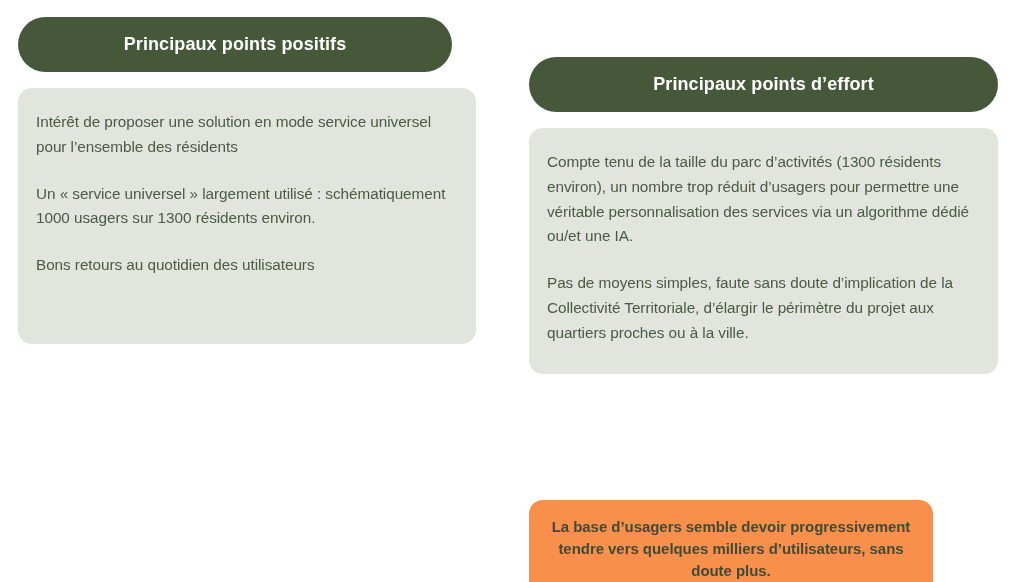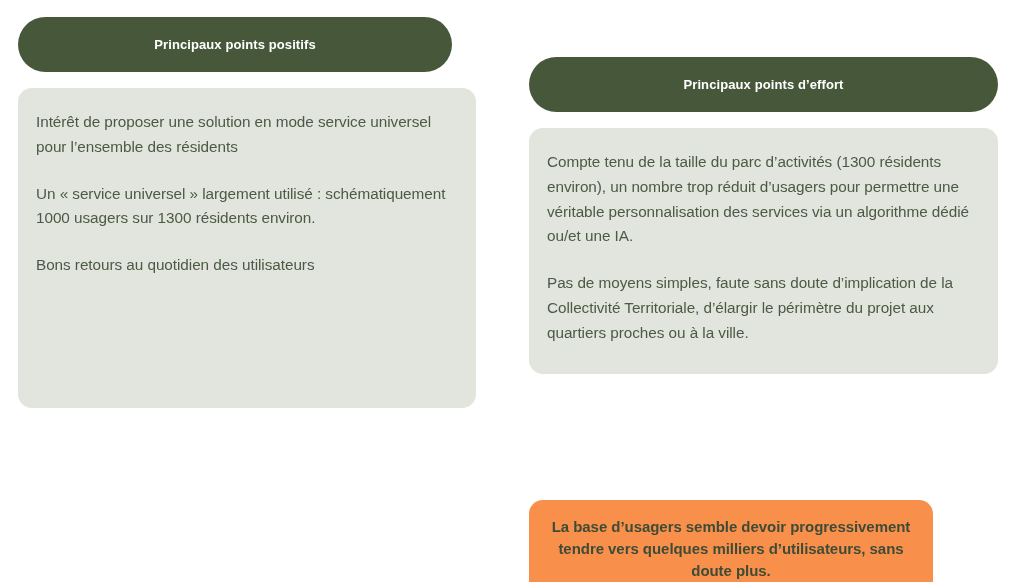--- a/index.html
+++ b/index.html
@@ -42,39 +42,39 @@
     align-items: center;
     justify-content: center;
     box-sizing: border-box;
     padding: 0 18px;
   }
   .column-left  .header-pill { width: 434px; }
   .column-right .header-pill { width: 469px; }
 
   .header-pill-title {
     color: #FFFFFF;
-    font-size: 13px;
+    font-size: 18px;
     font-weight: bold;
     letter-spacing: 0.1px;
     line-height: 1.2;
     text-align: center;
     white-space: nowrap;
   }
 
   
   .body-card {
     position: absolute;
     left: 0;
     top: 88px;
     background: #E2E5DD;
     border-radius: 14px;
     box-sizing: border-box;
     padding: 22px 26px 22px 18px;
   }
-  .column-left  .body-card { width: 458px; height: 320px; }
+  .column-left  .body-card { width: 458px; height: 256px; }
   .column-right .body-card { width: 469px; height: 246px; }
 
   .paragraph {
     color: #4B5A45;
     font-size: 15.3px;
     line-height: 1.62;
     margin: 0 0 22px 0;
     letter-spacing: -0.05px;
   }
   .paragraph:last-child { margin-bottom: 0; }

